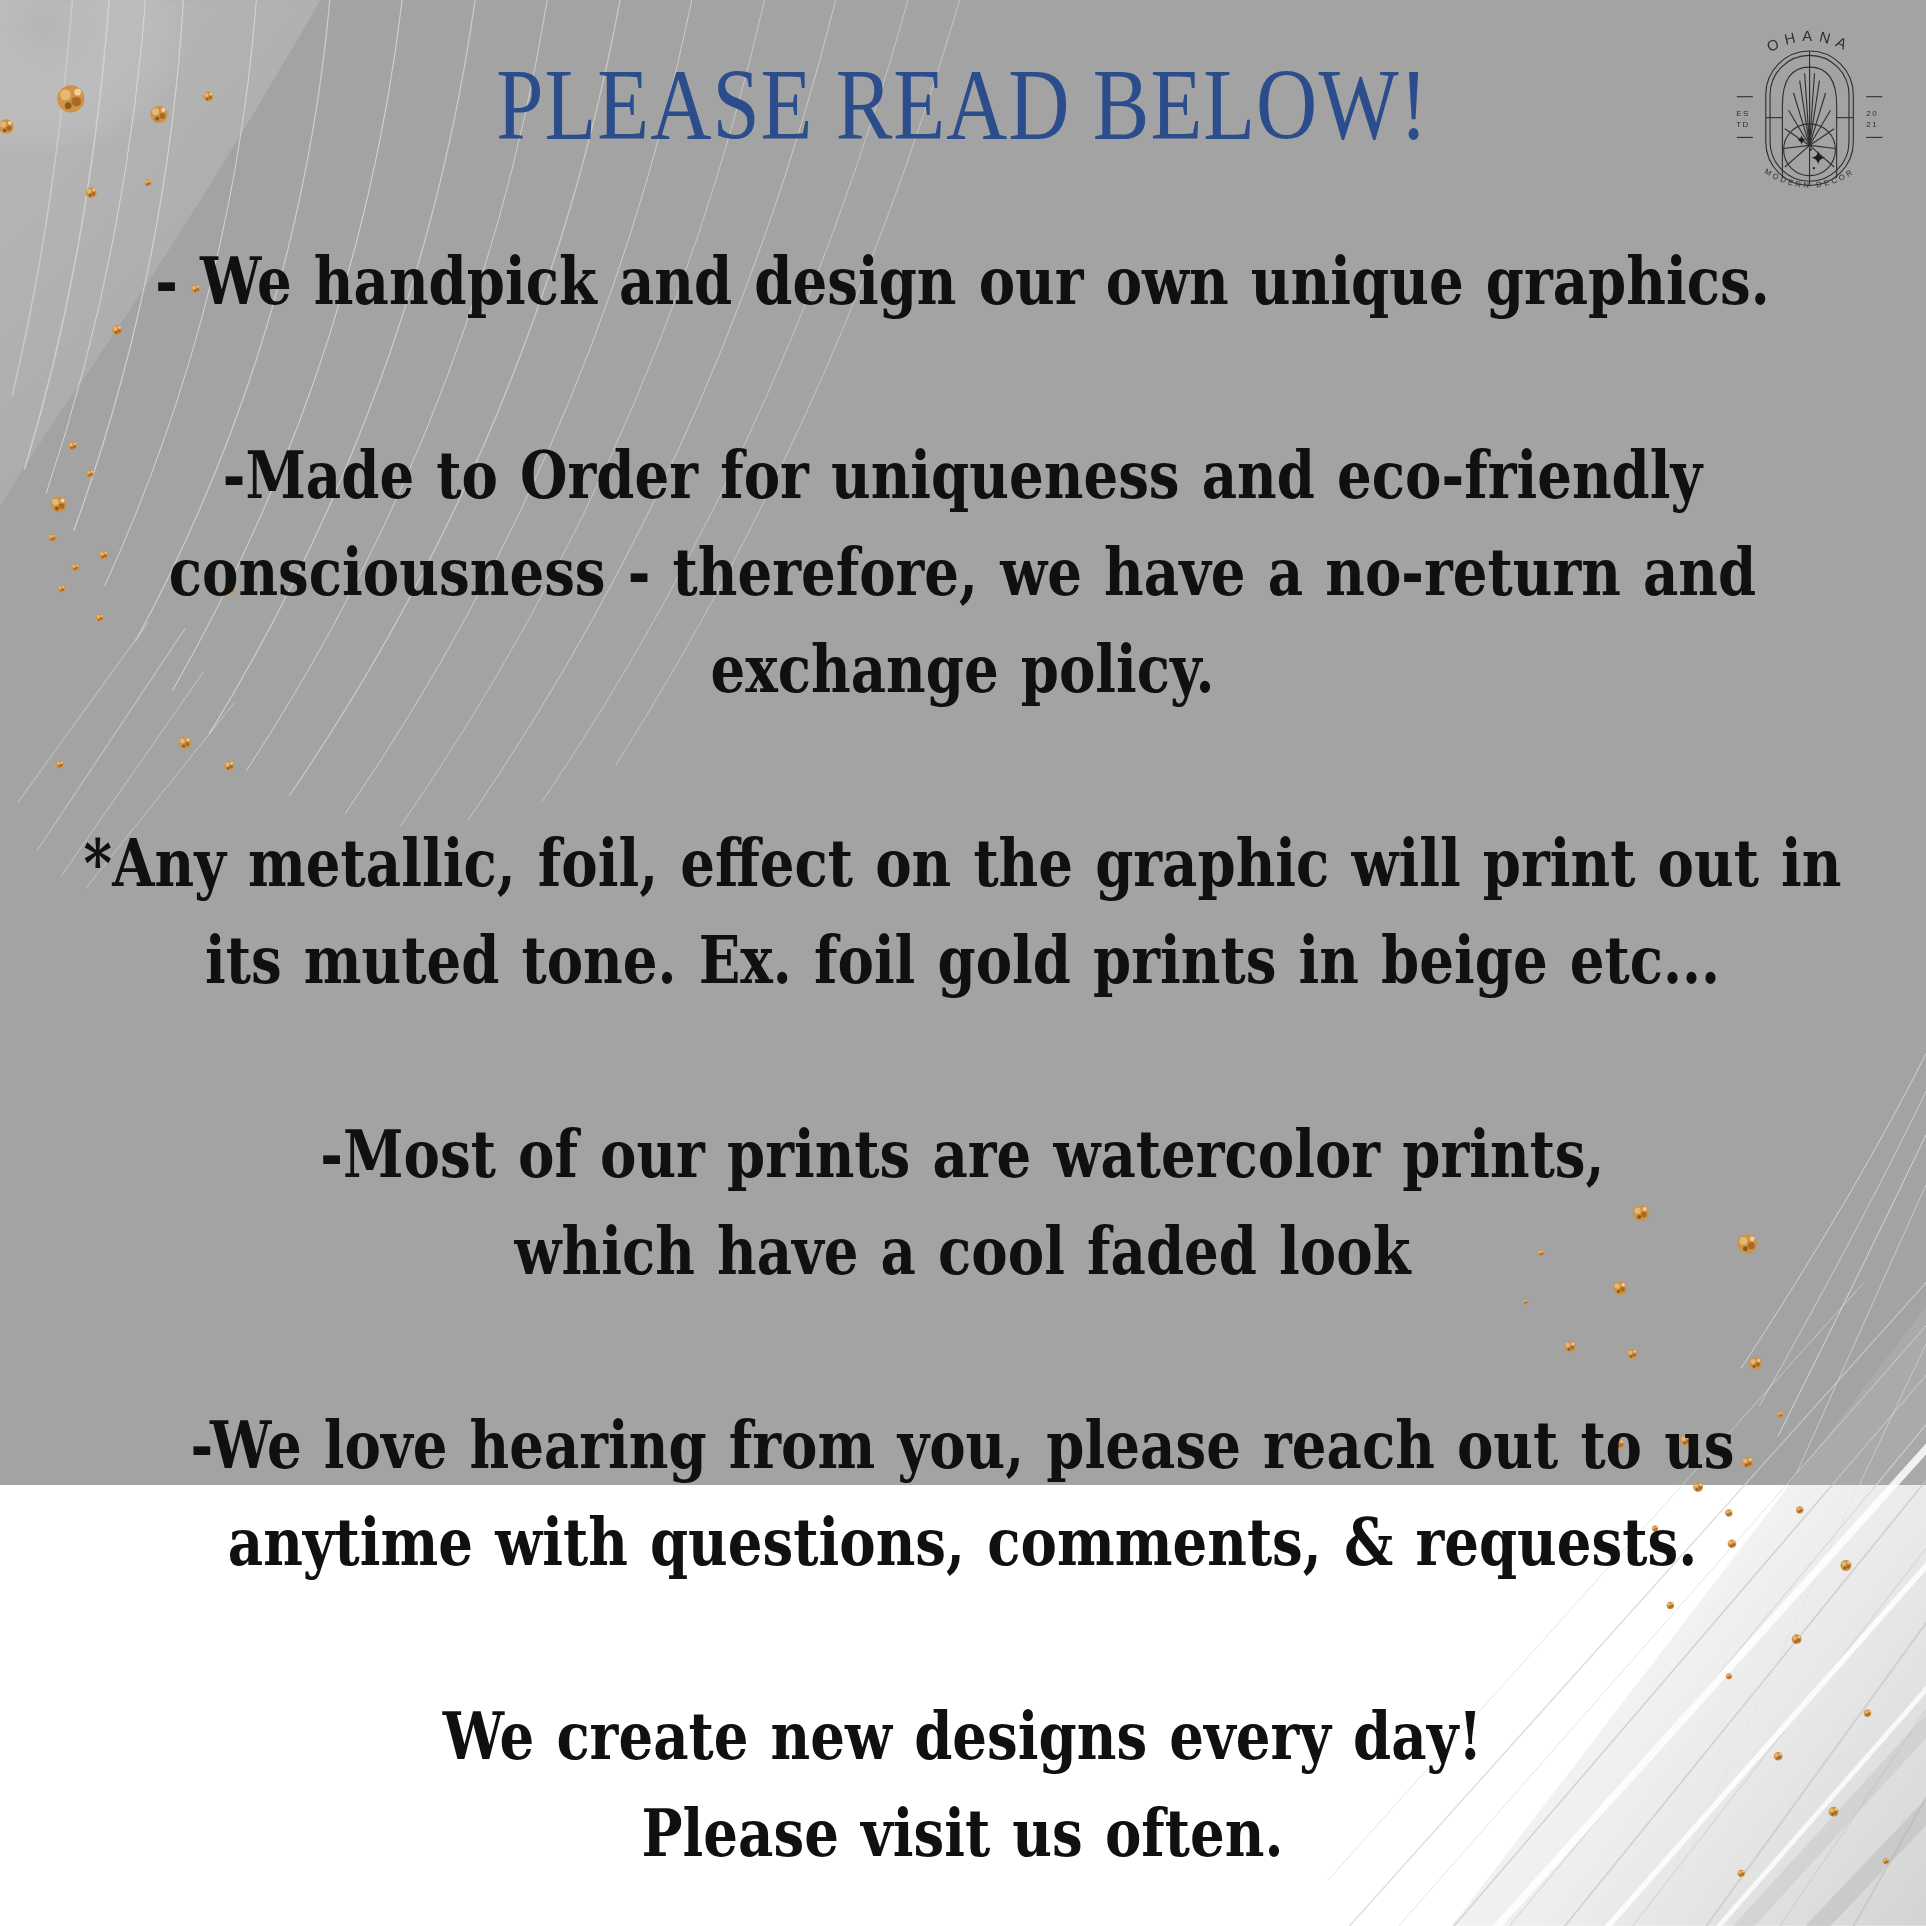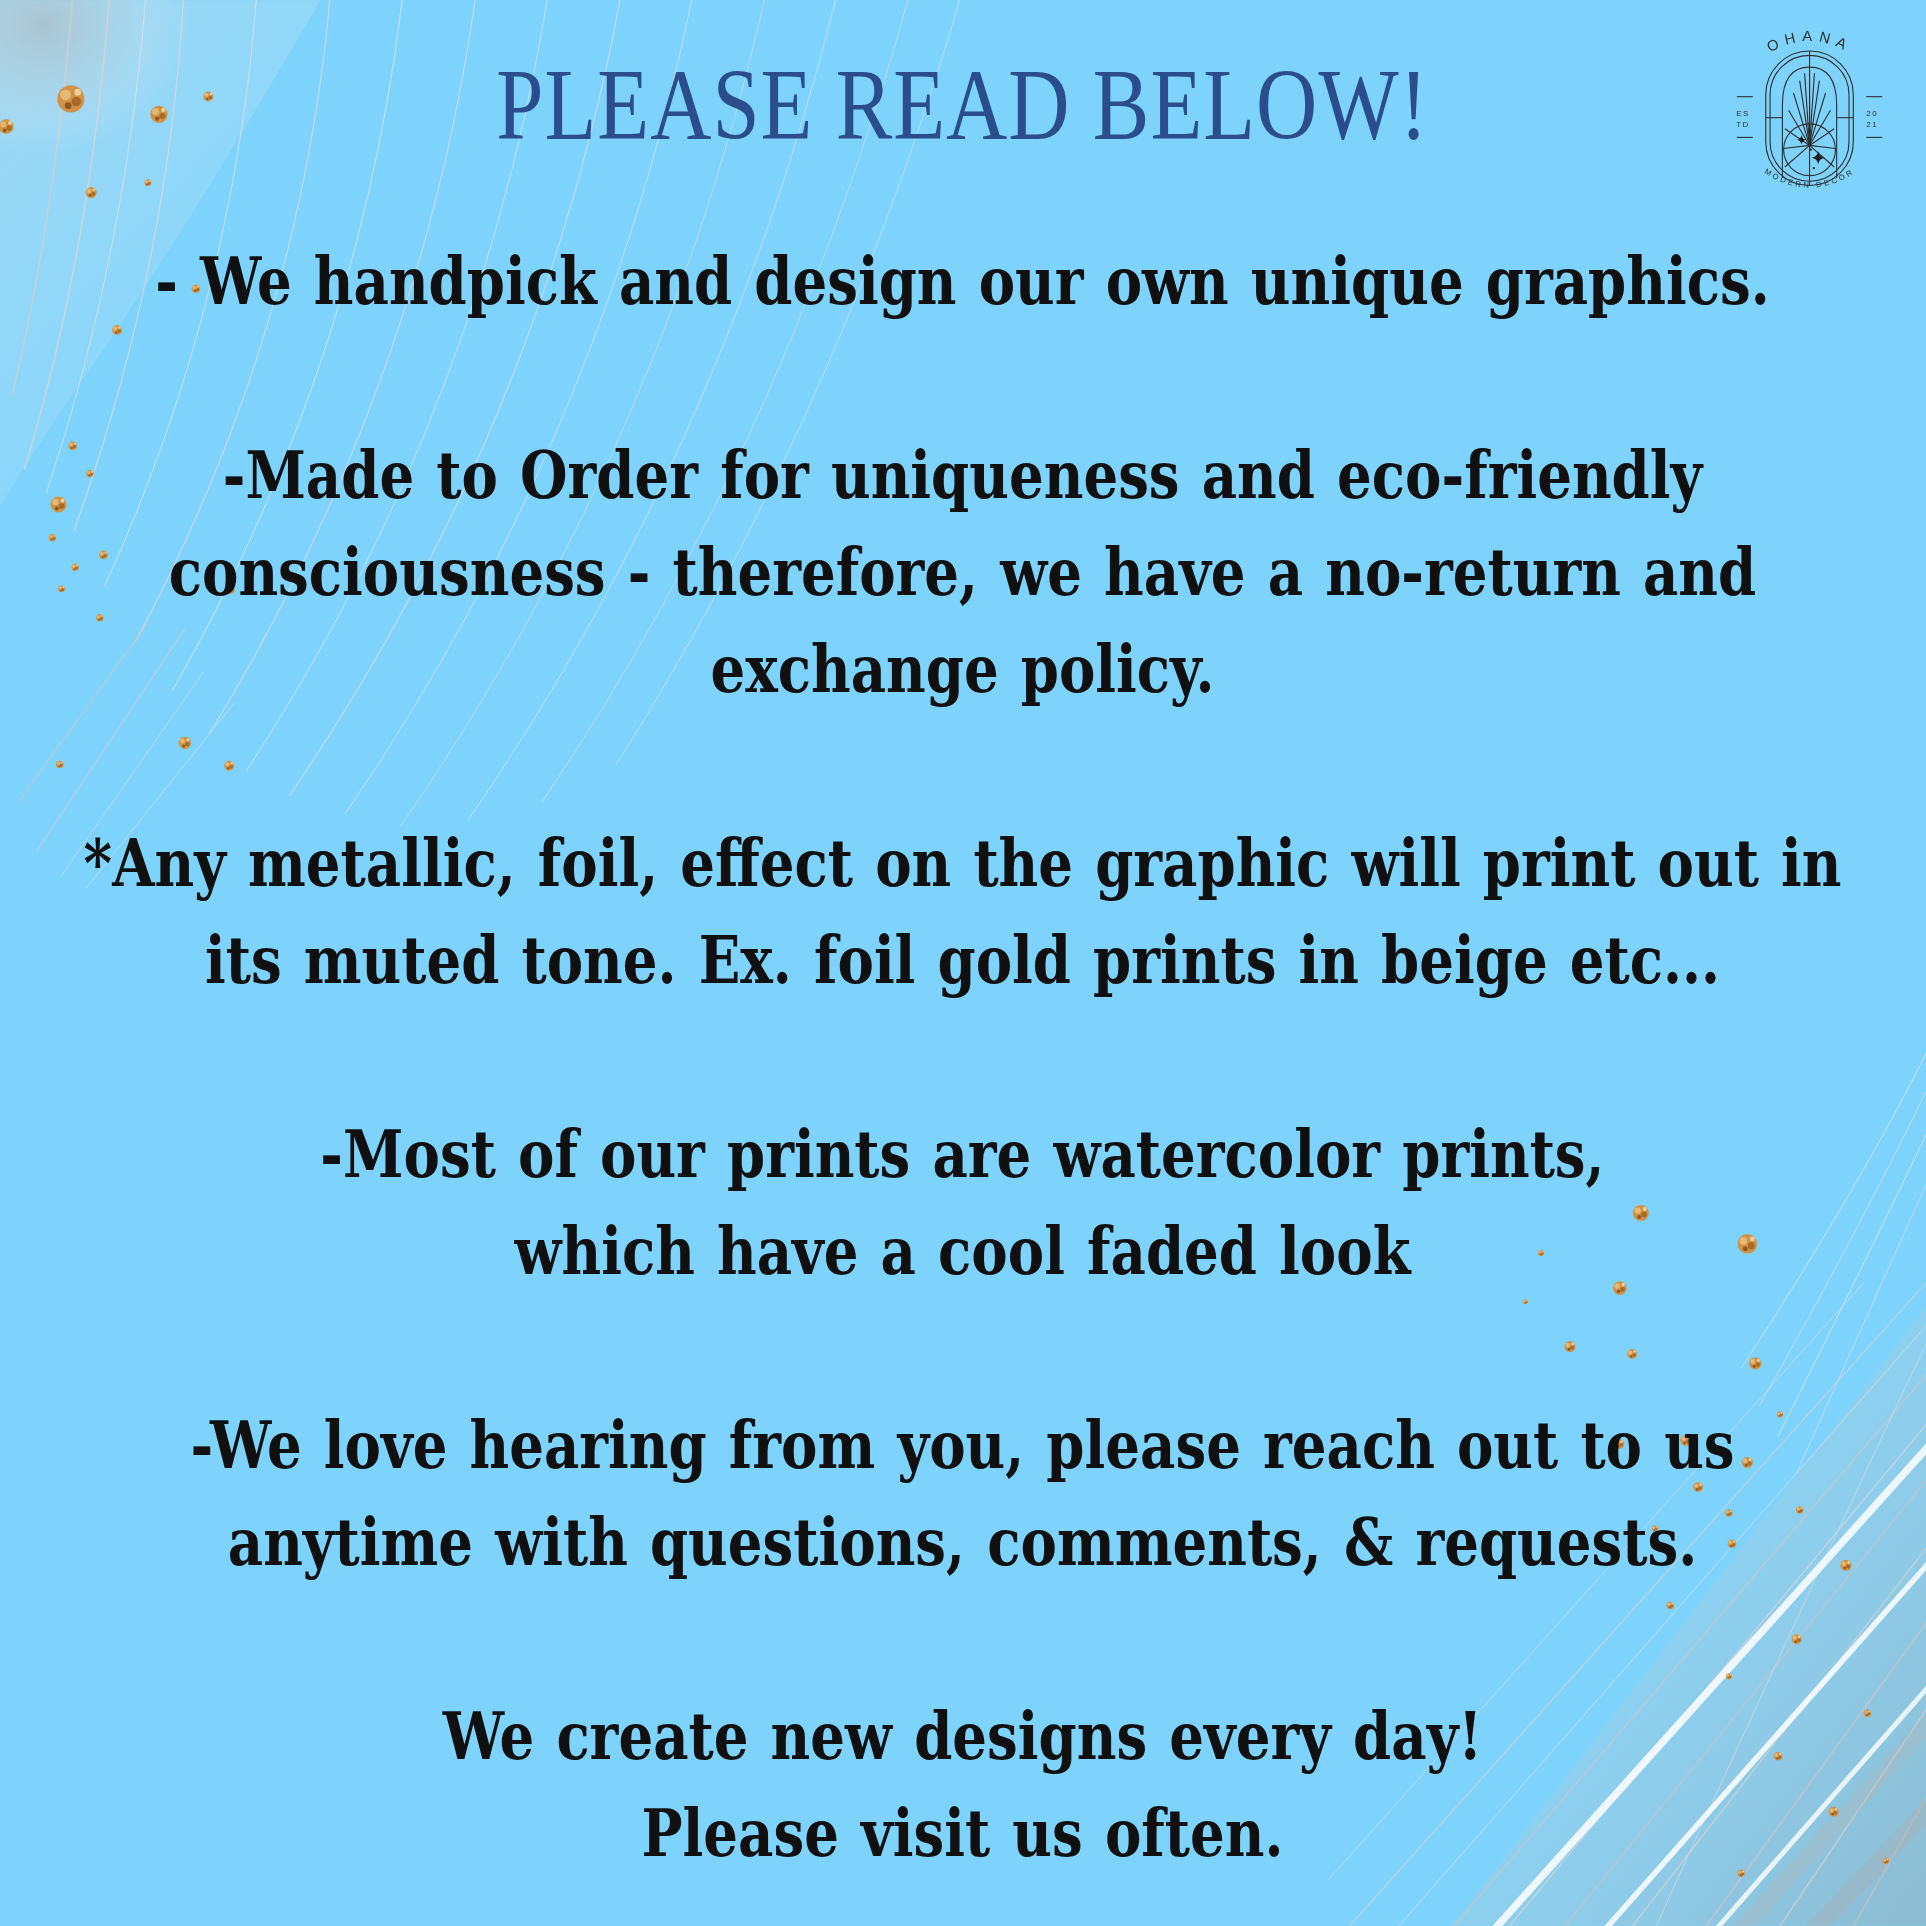--- a/index.html
+++ b/index.html
@@ -6,22 +6,22 @@
     margin: 0;
     padding: 0;
     width: 1926px;
     height: 1926px;
     background: #ffffff;
     overflow: hidden;
   }
   .canvas {
     position: relative;
     width: 1926px;
-    height: 1926px;
-    background: #7dd3fc;
+    height: 1485px;
+    background: #a3a3a3;
   }
   
   .feather-tl {
     position: absolute;
     left: 0; top: 0;
     width: 986px; height: 925px;
     pointer-events: none;
   }
   .feather-br {
     position: absolute;

